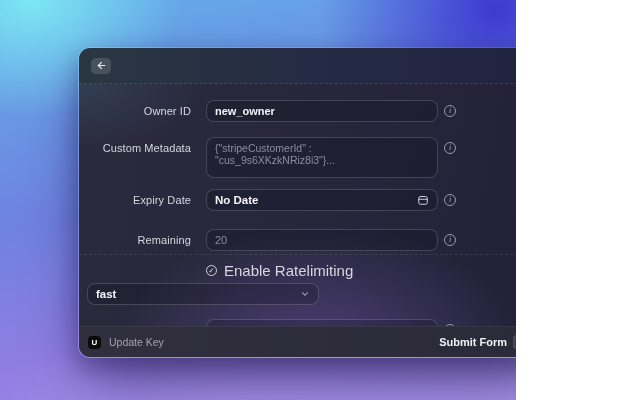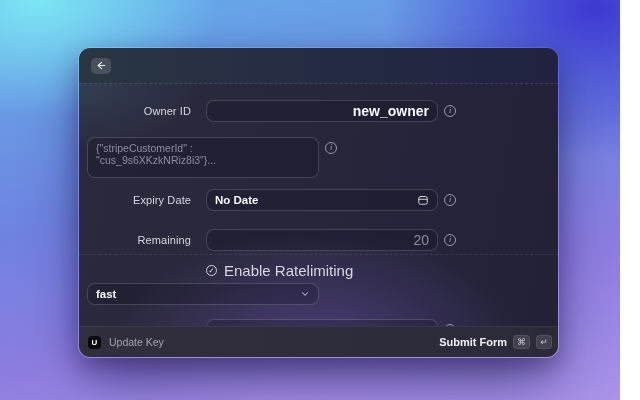--- a/index.html
+++ b/index.html
@@ -1,18 +1,18 @@
 <!DOCTYPE html>
 <html><head>
 <meta charset="utf-8">
 <style>
   * { margin:0; padding:0; box-sizing:border-box; }
   body { font-family:"Liberation Sans", sans-serif; }
   .stage {
-    position:relative; width:620px; height:400px; overflow:hidden;
+    position:relative; width:516px; height:400px; overflow:hidden;
     background:
       radial-gradient(45% 45% at 6% 0%, rgba(126,233,244,0.95), rgba(126,233,244,0) 65%),
       radial-gradient(55% 60% at 96% 2%, rgba(59,51,208,0.95), rgba(59,51,208,0) 62%),
       radial-gradient(65% 45% at 50% 104%, rgba(170,146,235,0.9), rgba(170,146,235,0) 75%),
       linear-gradient(168deg, #64aeea 0%, #6f82e0 45%, #8f7de1 72%, #a994e8 100%);
   }
   .dialog {
     position:absolute; left:78px; top:47px; width:481px; height:311px;
     border-radius:12px; overflow:hidden;
     box-shadow:0 30px 60px -10px rgba(24,14,70,0.55), 0 10px 24px rgba(24,14,70,0.35);
@@ -41,21 +41,21 @@
     font-size:11px; color:#d9d6e0; letter-spacing:0.1px;
   }
   .field-box {
     width:232px; height:22px; margin-left:8px;
     background:rgba(8,8,18,0.18);
     border:1px solid rgba(255,255,255,0.17); border-radius:8px;
     display:flex; align-items:center; padding:0 8px; gap:6px;
   }
   .field-box input {
     flex:1; min-width:0; background:transparent; border:none; outline:none;
-    color:#f5f4f8; font-size:14px; font-weight:600; font-family:"Liberation Sans", sans-serif;text-align:right;
+    color:#f5f4f8; font-size:11px; font-weight:600; font-family:"Liberation Sans", sans-serif;
   }
   .field-box input::placeholder, textarea::placeholder { color:#8d8ba0; font-weight:400; }
   .metadata-box { height:41px; align-items:flex-start; padding:4px 8px; }
   .metadata-box textarea {
     flex:1; min-width:0; height:100%; background:transparent; border:none; outline:none; resize:none;
     color:#f5f4f8; font-size:10.5px; font-family:"Liberation Sans", sans-serif;
   }
   .info-icon {
     width:12px; height:12px; margin-left:6px; flex:0 0 12px;
     border:1px solid #9b99ab; border-radius:50%;
@@ -107,20 +107,21 @@
 
       <div class="row" style="top:16px;">
         <div class="field-label">Owner ID</div>
         <div class="field-box">
           <input type="text" value="new_owner" style="">
         </div>
         <div class="info-icon">i</div>
       </div>
 
       <div class="row" style="top:53px; align-items:flex-start;">
+        <div class="field-label" style="padding-top:5px;">Custom Metadata</div>
         <div class="field-box metadata-box">
           <textarea placeholder="{&quot;stripeCustomerId&quot; : &quot;cus_9s6XKzkNRiz8i3&quot;}..." style=""></textarea>
         </div>
         <div class="info-icon" style="margin-top:5px;">i</div>
       </div>
 
       <div class="row" style="top:105px;">
         <div class="field-label">Expiry Date</div>
         <div class="field-box">
           <div class="select-value">No Date</div>

